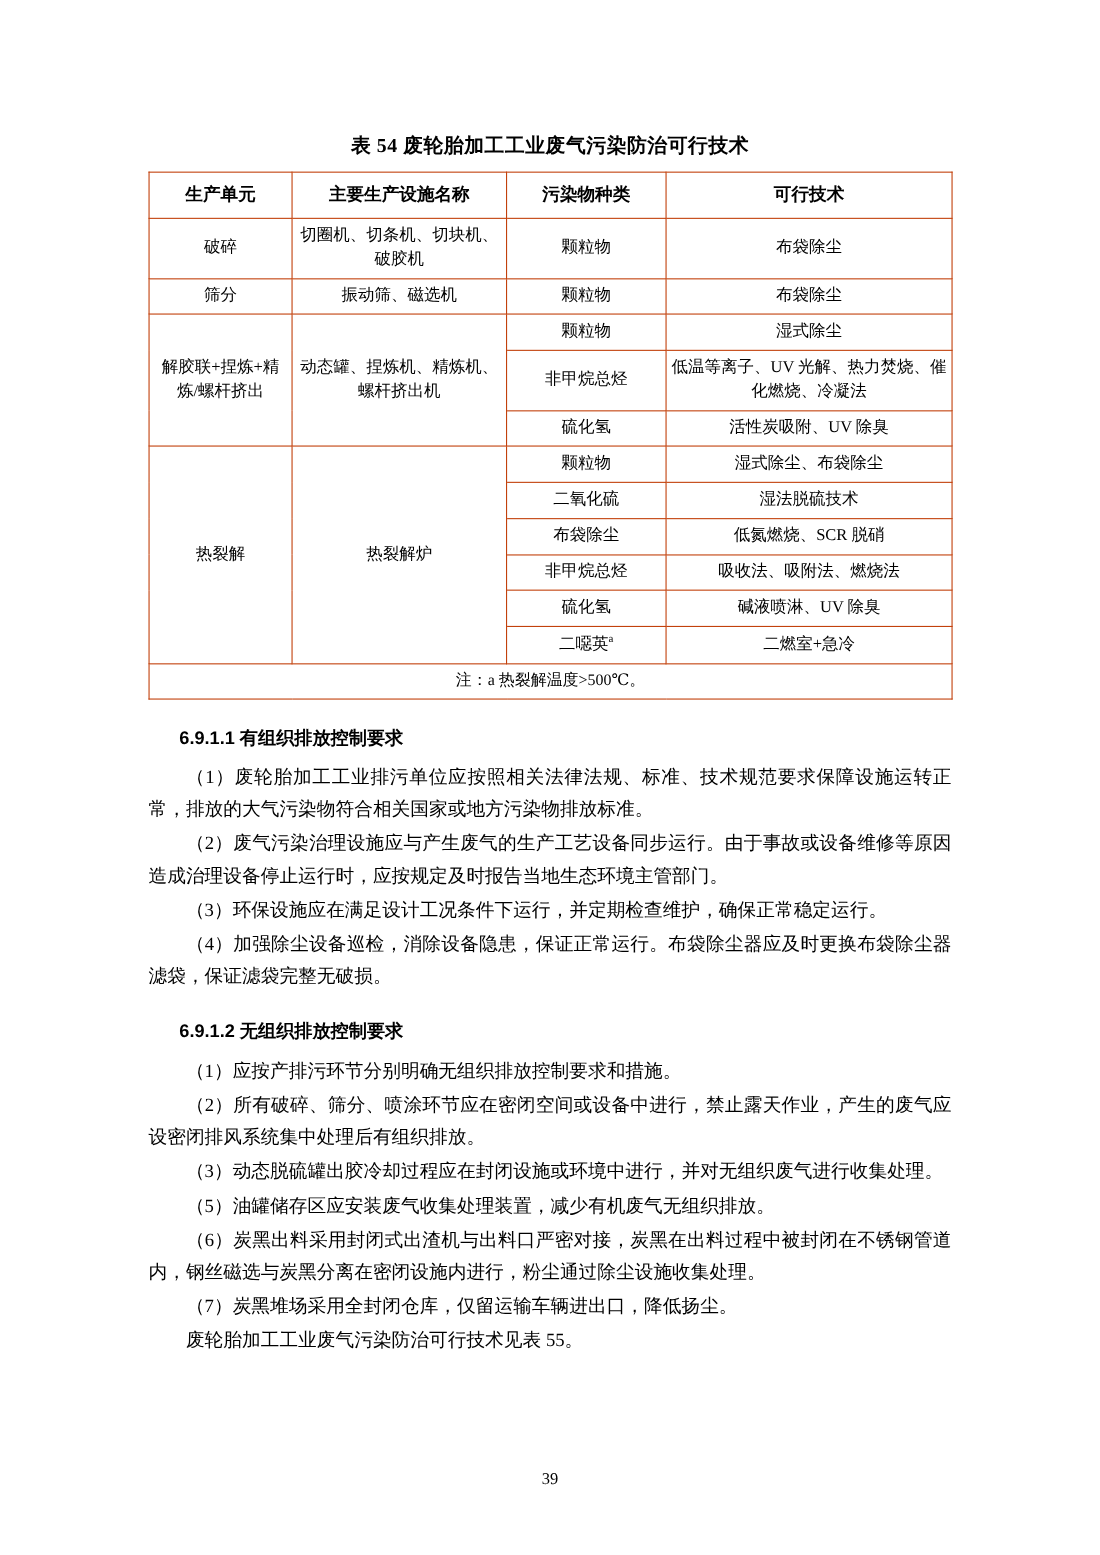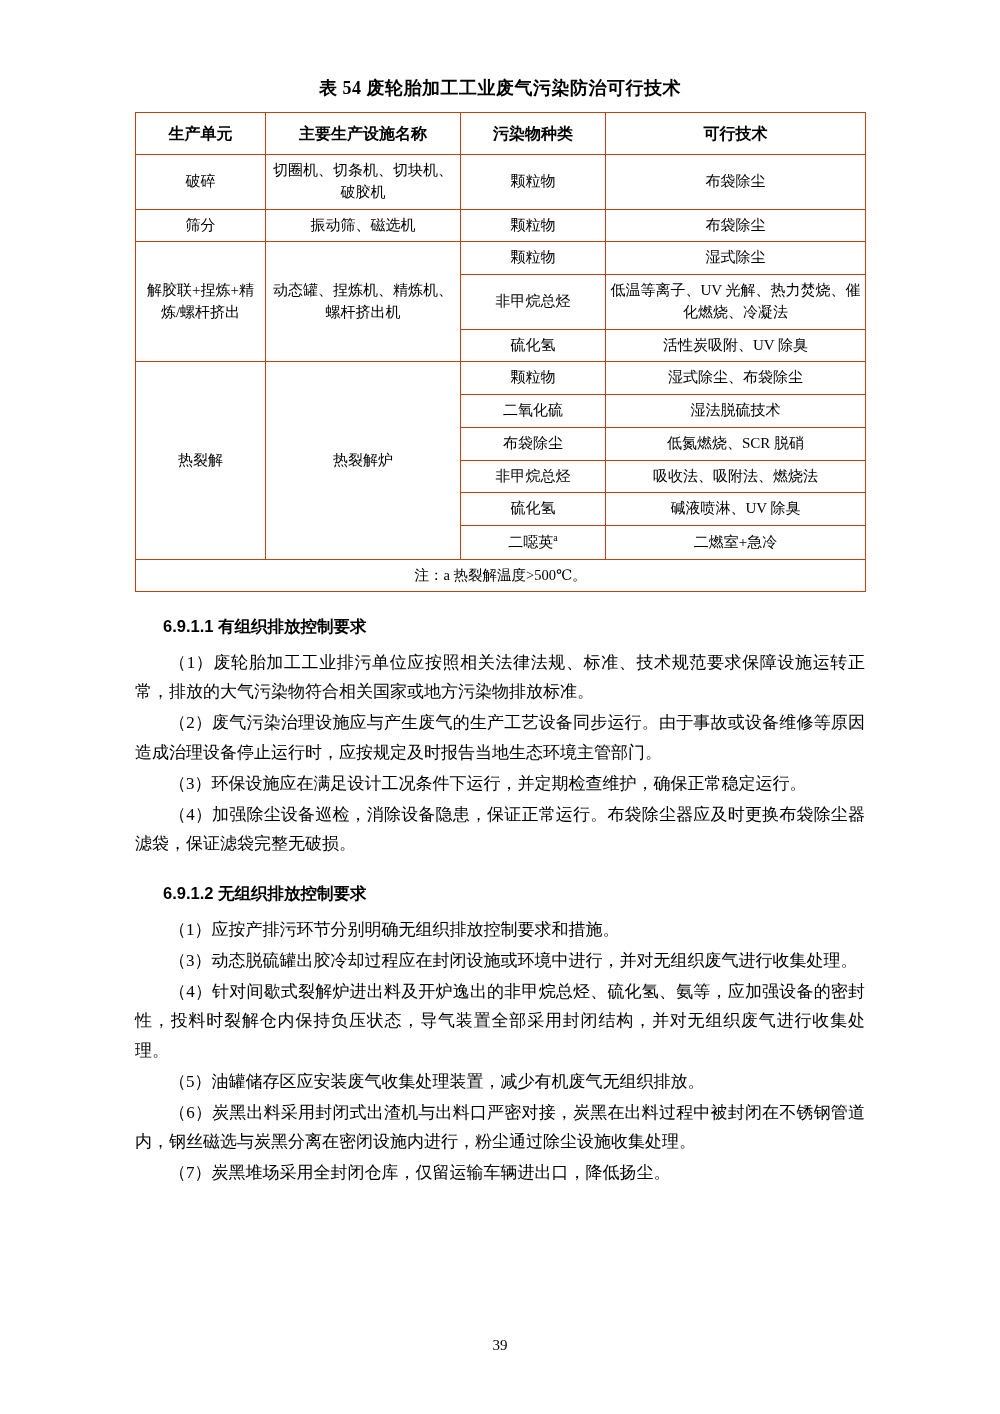--- a/index.html
+++ b/index.html
@@ -11,21 +11,21 @@
     width: 1000px;
     height: 1414px;
     font-family: "Liberation Serif", "DejaVu Serif", serif;
     color: #000;
     position: relative;
   }
   .page {
     width: 1000px;
     height: 1414px;
     box-sizing: border-box;
-    padding: 76px 135px 40px 135px;
+    padding: 120px 135px 40px 135px;
     position: relative;
   }
   .table-title {
     text-align: center;
     font-size: 18px;
     font-weight: bold;
     margin: 0 0 12px 0;
     letter-spacing: 0.5px;
   }
   table.feasible {
@@ -169,21 +169,22 @@
   </table>
 
   <h3 class="heading">6.9.1.1 有组织排放控制要求</h3>
   <p class="para">（1）废轮胎加工工业排污单位应按照相关法律法规、标准、技术规范要求保障设施运转正常，排放的大气污染物符合相关国家或地方污染物排放标准。</p>
   <p class="para">（2）废气污染治理设施应与产生废气的生产工艺设备同步运行。由于事故或设备维修等原因造成治理设备停止运行时，应按规定及时报告当地生态环境主管部门。</p>
   <p class="para">（3）环保设施应在满足设计工况条件下运行，并定期检查维护，确保正常稳定运行。</p>
   <p class="para">（4）加强除尘设备巡检，消除设备隐患，保证正常运行。布袋除尘器应及时更换布袋除尘器滤袋，保证滤袋完整无破损。</p>
 
   <h3 class="heading">6.9.1.2 无组织排放控制要求</h3>
   <p class="para">（1）应按产排污环节分别明确无组织排放控制要求和措施。</p>
+  <p class="para">（2）所有破碎、筛分、喷涂环节应在密闭空间或设备中进行，禁止露天作业，产生的废气应设密闭排风系统集中处理后有组织排放。</p>
   <p class="para">（3）动态脱硫罐出胶冷却过程应在封闭设施或环境中进行，并对无组织废气进行收集处理。</p>
-  <p class="para">（4）针对间歇式裂解炉进出料及开炉逸出的非甲烷总烃、硫化氢、氨等，应加强设备的密封性，投料时裂解仓内保持负压状态，导气装置全部采用封闭结构，并对无组织废气进行收集处理。</p>
   <p class="para">（5）油罐储存区应安装废气收集处理装置，减少有机废气无组织排放。</p>
   <p class="para">（6）炭黑出料采用封闭式出渣机与出料口严密对接，炭黑在出料过程中被封闭在不锈钢管道内，钢丝磁选与炭黑分离在密闭设施内进行，粉尘通过除尘设施收集处理。</p>
   <p class="para">（7）炭黑堆场采用全封闭仓库，仅留运输车辆进出口，降低扬尘。</p>
 
+  <p class="para">废轮胎加工工业废气污染防治可行技术见表 55。</p>
 
   <div class="page-number">39</div>
 </div>
 
 </body></html>

